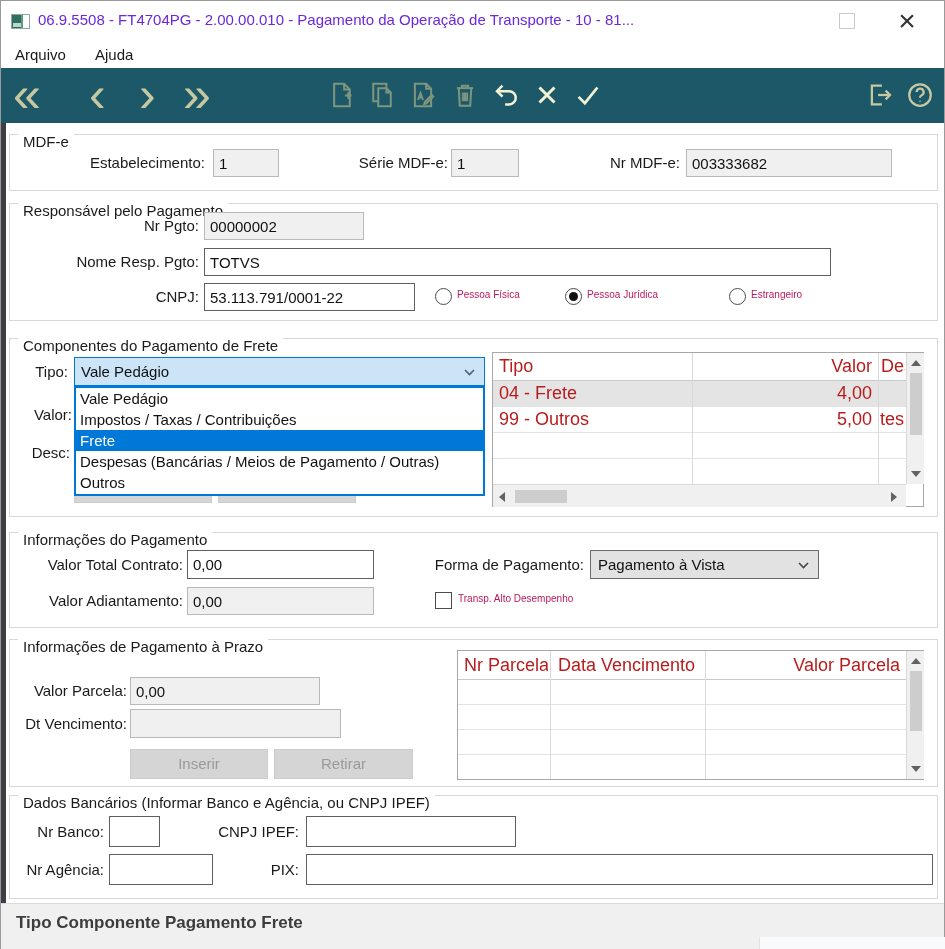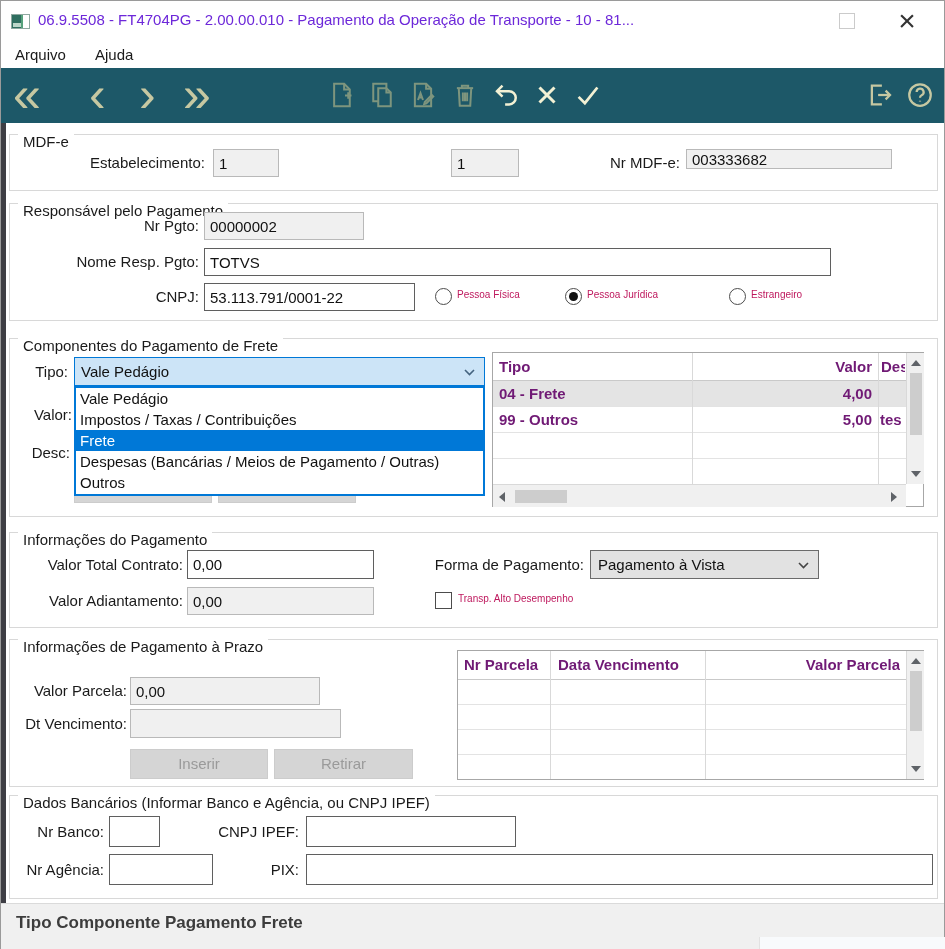--- a/index.html
+++ b/index.html
@@ -55,21 +55,21 @@
   .ddl { position:absolute; background:#fff; border:2px solid #0078d7; z-index:5; }
   .ddl-item { height:21px; line-height:21px; font-size:15px; color:#111; padding-left:4px; white-space:nowrap; overflow:hidden; }
   .ddl-item.hl { background:#0078d7; color:#fff; }
 
   
   .btn-dis { position:absolute; background:#d5d5d5; border:1px solid #cccccc; color:#9a9a9a; font-size:15px;
              text-align:center; line-height:28px; }
 
   
   .dtable { position:absolute; background:#fff; border:1px solid #a7a7a7; }
-  .th, .td { position:absolute; font-size:15px; color:#701a75; white-space:nowrap; overflow:hidden;font-weight:bold; }
+  .th, .td { position:absolute; font-size:18px; color:#b91c1c; white-space:nowrap; overflow:hidden; }
   .colsep { position:absolute; width:1px; background:#d9d9d9; }
   .rowline { position:absolute; left:0; height:1px; background:#e3e3e3; }
   .selrow { position:absolute; left:0; background:#e4e4e4; }
 
   
   .vscroll { position:absolute; background:#f0f0f0; border-left:1px solid #d9d9d9; }
   .hscroll { position:absolute; background:#f0f0f0; border-top:1px solid #d9d9d9; }
   .sb-thumb-v { position:absolute; left:3px; width:12px; background:#cdcdcd; }
   .sb-thumb-h { position:absolute; top:5px; height:13px; background:#cdcdcd; }
   .tri { position:absolute; width:0; height:0; }
@@ -153,23 +153,24 @@
         <path d="M12 16.6v.6"></path>
     </svg>
   </div>
 
   <div class="left-strip"></div>
 
   <div class="grp" style="top:133px;height:57px">
     <span class="grp-title">MDF-e</span>
     <div class="lbl" style="left:10px;width:185px;top:14px;line-height:28px">Estabelecimento:</div>
     <input class="inp dis" style="left: 203px; top: 14px; width: 66px; height: 28px;" readonly="" value="1">
+    <div class="lbl" style="left:290px;width:148px;top:14px;line-height:28px">Série MDF-e:</div>
     <input class="inp dis" style="left: 441px; top: 14px; width: 68px; height: 28px;" readonly="" value="1">
     <div class="lbl" style="left:540px;width:130px;top:14px;line-height:28px">Nr MDF-e:</div>
-    <input class="inp dis" style="left: 676px; top: 14px; width: 206px; height: 20px;" readonly="" value="003333682">
+    <input class="inp dis" style="left: 676px; top: 14px; width: 206px; height: 28px;" readonly="" value="003333682">
   </div>
 
   <div class="grp" style="top:202px;height:118px">
     <span class="grp-title">Responsável pelo Pagamento</span>
     <div class="lbl" style="left:10px;width:179px;top:8px;line-height:28px">Nr Pgto:</div>
     <input class="inp dis" style="left: 194px; top: 8px; width: 160px; height: 28px;" readonly="" value="00000002">
     <div class="lbl" style="left:10px;width:179px;top:44px;line-height:28px">Nome Resp. Pgto:</div>
     <input class="inp en" style="left: 194px; top: 44px; width: 627px; height: 28px;" value="TOTVS">
     <div class="lbl" style="left:10px;width:179px;top:79px;line-height:28px">CNPJ:</div>
     <input class="inp en" style="left: 194px; top: 79px; width: 211px; height: 28px;" value="53.113.791/0001-22">

